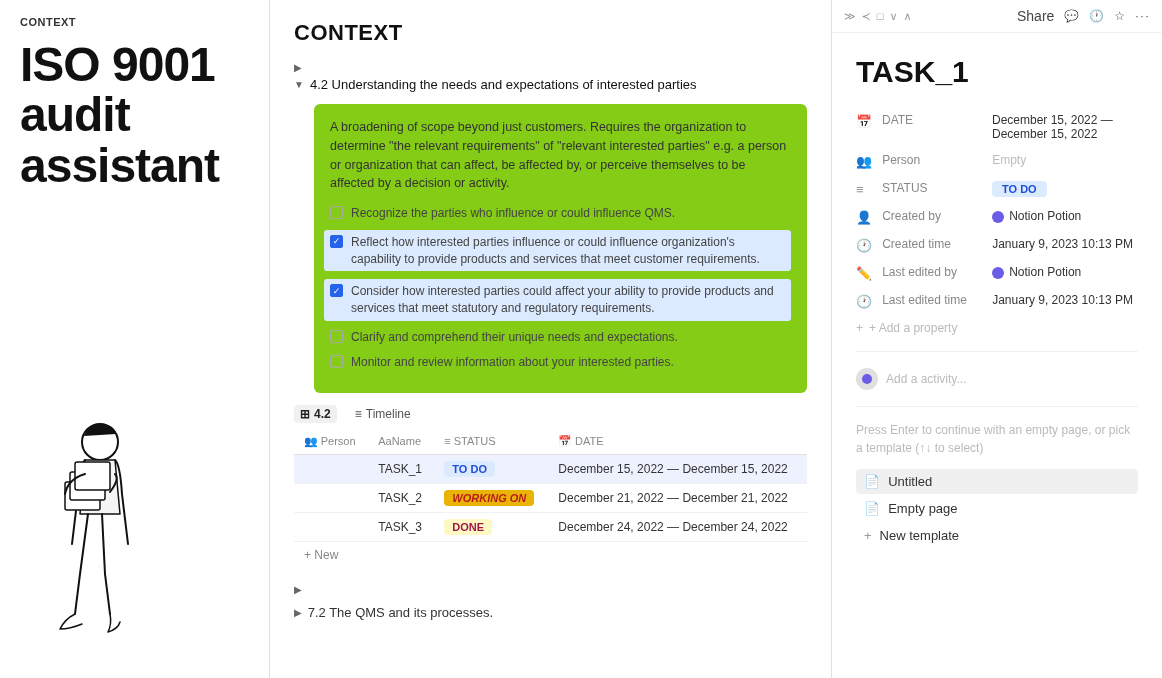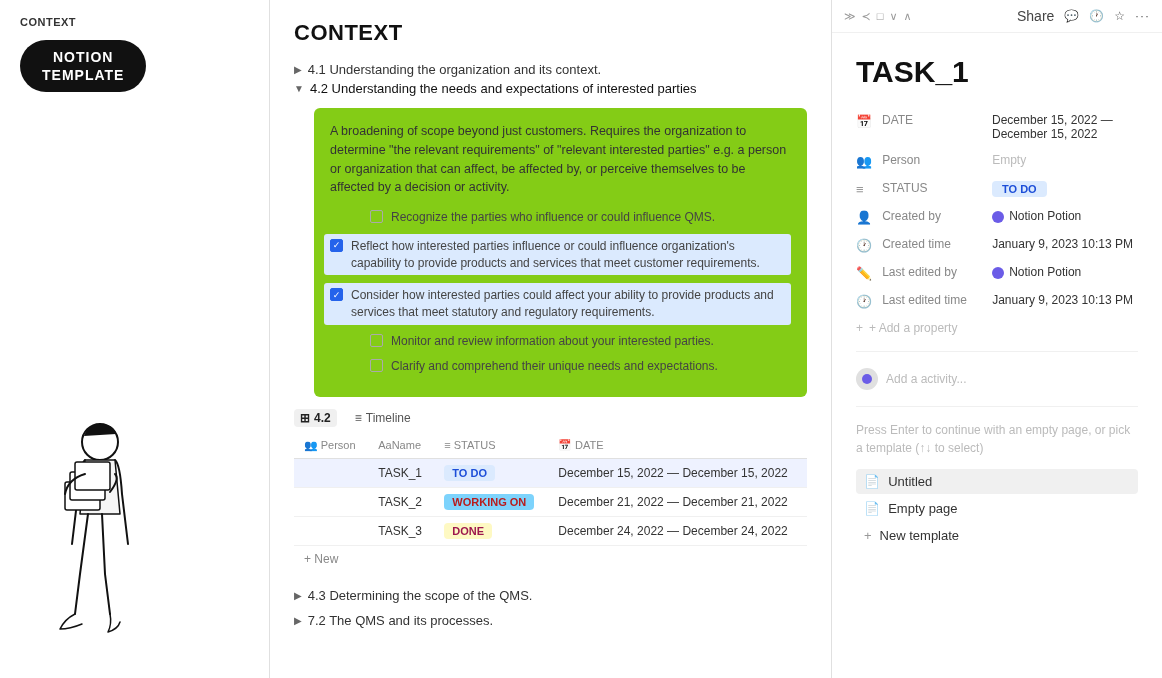--- a/index.html
+++ b/index.html
@@ -111,21 +111,20 @@
       color: #333;
     }
     .checklist-item {
       display: flex;
       align-items: flex-start;
       gap: 8px;
       margin-bottom: 8px;
       font-size: 12px;
       color: #444;
       line-height: 1.4;
-      margin-left: 40px;
     }
     .checklist-item.checked {
       background: #dbeafe;
       border-radius: 3px;
       padding: 4px 6px;
       margin-left: -6px;
     }
     .checkbox {
       width: 13px;
       height: 13px;
@@ -193,22 +192,23 @@
       padding: 2px 8px;
       border-radius: 4px;
       font-size: 11px;
       font-weight: 600;
     }
     .status-todo {
       background: #dbeafe;
       color: #1d4ed8;
     }
     .status-working {
-      background: #7dd3fc;
+      background: #eab308;
       color: #b91c1c;
+      font-style: italic;
     }
     .status-done {
       background: #fef9c3;
       color: #9d174d;
     }
     .add-new {
       font-size: 12px;
       color: #888;
       padding: 6px 10px;
       display: flex;
@@ -371,22 +371,24 @@
       display: inline-block;
     }
   </style>
 </head>
 <body>
 
 <div class="left-panel">
   <div class="left-top-bar">
     <span class="context-logo">CONTEXT</span>
   </div>
-  <div class="notion-badge">
-    <span>NOTION</span><br><span>TEMPLATE</span>
+  <div class="hero-title">
+    <span style="white-space:pre-line">ISO 9001
+audit
+assistant</span>
   </div>
 
   <div class="person-illustration">
     <svg viewBox="0 0 130 240" xmlns="http://www.w3.org/2000/svg" fill="none" stroke="#111" stroke-width="2" stroke-linecap="round" stroke-linejoin="round">
 
       <circle cx="80" cy="28" r="18" fill="#fff" stroke="#111" stroke-width="2"></circle>
 
       <path d="M64 22 Q68 10 80 10 Q94 10 96 20" fill="#111" stroke="none"></path>
 
       <path d="M65 46 Q60 50 58 80 L52 130" stroke="#111" stroke-width="2" fill="none"></path>
@@ -409,21 +411,20 @@
     </svg>
   </div>
 </div>
 
 <div class="middle-panel">
   <h2 class="context-heading">CONTEXT</h2>
 
   <ul class="toc-list">
     <li class="toc-item">
       <span class="arrow">▶</span>
-      <span>4.1 Understanding the organization and its context.</span>
     </li>
     <li class="toc-item expanded">
       <span class="arrow">▼</span>
       <span>4.2 Understanding the needs and expectations of interested parties</span>
     </li>
   </ul>
 
   <div class="section-block">
     <p class="intro-text">A broadening of scope beyond just customers. Requires the organization to determine "the relevant requirements" of "relevant interested parties" e.g. a person or organization that can affect, be affected by, or perceive themselves to be affected by a decision or activity.</p>
 
@@ -437,26 +438,26 @@
       <span>Reflect how interested parties influence or could influence organization's capability to provide products and services that meet customer requirements.</span>
     </div>
 
     <div class="checklist-item checked">
       <div class="checkbox checked-box">✓</div>
       <span>Consider how interested parties could affect your ability to provide products and services that meet statutory and regulatory requirements.</span>
     </div>
 
     <div class="checklist-item">
       <div class="checkbox"></div>
-      <span>Monitor and review information about your interested parties.</span>
+      <span>Clarify and comprehend their unique needs and expectations.</span>
     </div>
 
     <div class="checklist-item">
       <div class="checkbox"></div>
-      <span>Clarify and comprehend their unique needs and expectations.</span>
+      <span>Monitor and review information about your interested parties.</span>
     </div>
   </div>
 
   <div class="table-section">
     <div class="table-tabs">
       <div class="table-tab active">
         <span>⊞</span>
         <span>4.2</span>
       </div>
       <div class="table-tab">
@@ -522,21 +523,20 @@
       </tbody>
     </table>
     <div class="add-new">
       <span>+ New</span>
     </div>
   </div>
 
   <div class="lower-toc">
     <div class="toc-item">
       <span class="arrow">▶</span>
-      <span>4.3 Determining the scope of the QMS.</span>
     </div>
     <div class="toc-item" style="margin-top:6px;">
       <span class="arrow">▶</span>
       <span>7.2 The QMS and its processes.</span>
     </div>
   </div>
 </div>
 
 <div class="right-panel">
   <div class="right-toolbar">

